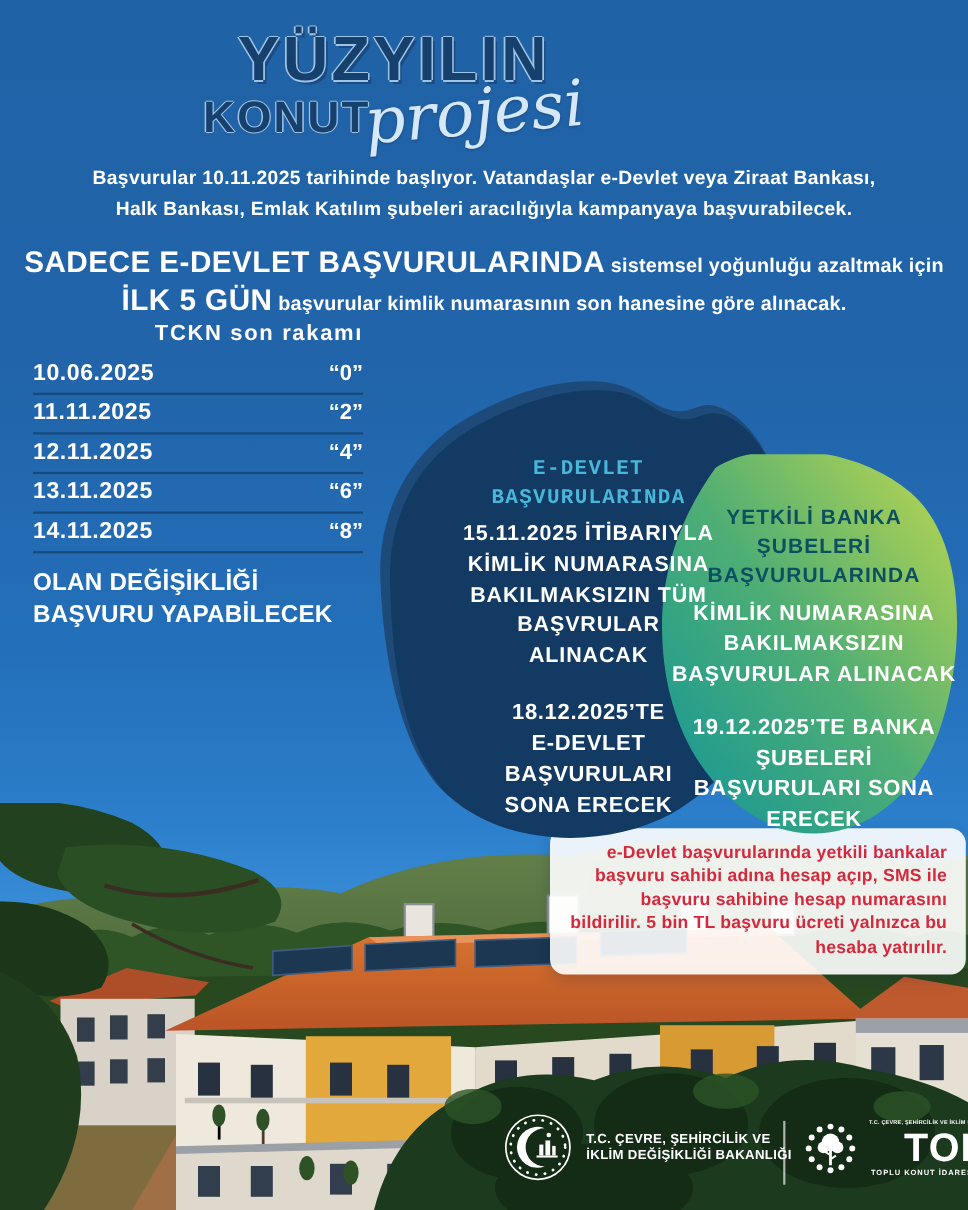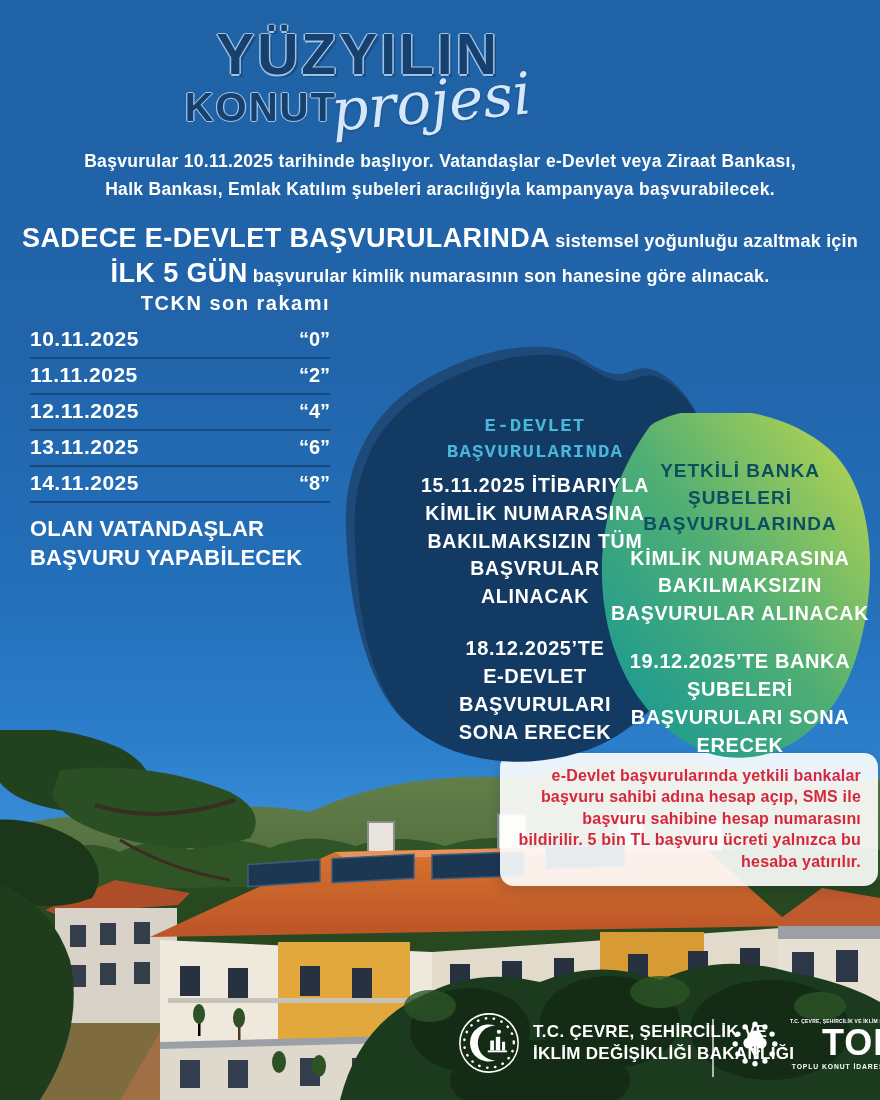--- a/index.html
+++ b/index.html
@@ -58,21 +58,21 @@
   .warning{left:500px;top:753px;width:378px;box-sizing:border-box;
     background:rgba(255,255,255,.9);border-radius:14px;padding:12px 17px 14px;
     text-align:right;color:#d5283c;z-index:2;box-shadow:0 4px 14px rgba(10,30,60,.18);}
   .warn-title{font-size:20px;font-weight:800;letter-spacing:.5px;margin-bottom:5px;}
   .warn-body{font-size:16px;font-weight:700;line-height:1.34;letter-spacing:.2px;}
   
   .photo{left:0;top:730px;width:880px;height:370px;z-index:1;}
   
   .footer-el{z-index:6;color:#fff;}
   .ministry{left:458px;top:1012px;display:flex;align-items:center;gap:13px;}
-  .ministry-text{font-size:17px;font-weight:700;line-height:1.28;letter-spacing:.3px;}
+  .ministry-text{font-size:12px;font-weight:700;line-height:1.28;letter-spacing:.3px;}
   .footer-divider{left:712px;top:1019px;width:2px;height:58px;background:rgba(255,255,255,.65);}
   .toki{left:728px;top:1017px;display:flex;align-items:center;gap:8px;}
   .toki-texts{display:flex;flex-direction:column;align-items:center;}
   .toki-small-top{font-size:5px;font-weight:700;letter-spacing:.2px;margin-bottom:2px;white-space:nowrap;}
   .toki-name{font-size:36px;font-weight:800;line-height:.95;letter-spacing:1px;}
   .toki-small-bottom{font-size:6.8px;font-weight:700;letter-spacing:.9px;margin-top:2px;white-space:nowrap;}
 </style>
 </head>
 <body>
 
@@ -218,41 +218,41 @@
       <span class="hl-b">SADECE E-DEVLET BAŞVURULARINDA</span><span class="hl-r"> sistemsel yoğunluğu azaltmak için</span>
     </div>
     <div class="hl-line">
       <span class="hl-b">İLK 5 GÜN</span><span class="hl-r"> başvurular kimlik numarasının son hanesine göre alınacak.</span>
     </div>
   </div>
 
   <div class="abs schedule">
     <div class="sch-header">TCKN son rakamı</div>
     <div class="sch-row">
-      <span class="sch-date">10.11.2025</span>
+      <span class="sch-date">10.06.2025</span>
       <span class="sch-digit">“0”</span>
     </div>
     <div class="sch-row">
       <span class="sch-date">11.11.2025</span>
       <span class="sch-digit">“2”</span>
     </div>
     <div class="sch-row">
       <span class="sch-date">12.11.2025</span>
       <span class="sch-digit">“4”</span>
     </div>
     <div class="sch-row">
       <span class="sch-date">13.11.2025</span>
       <span class="sch-digit">“6”</span>
     </div>
     <div class="sch-row">
       <span class="sch-date">14.11.2025</span>
       <span class="sch-digit">“8”</span>
     </div>
     <div class="sch-footer">
-      <div>OLAN VATANDAŞLAR</div>
+      <div>OLAN DEĞİŞİKLİĞİ</div>
       <div>BAŞVURU YAPABİLECEK</div>
     </div>
   </div>
 
   <div class="abs warning">
     <div class="warn-body">e-Devlet başvurularında yetkili bankalar başvuru sahibi adına hesap açıp, SMS ile başvuru sahibine hesap numarasını bildirilir. 5 bin TL başvuru ücreti yalnızca bu hesaba yatırılır.</div>
   </div>
 
   <svg class="abs blob" style="left:338px;top:346px;" width="398" height="434" viewBox="0 0 398 434">
     <path d="M8 185 C 4 118, 36 66, 80 38 C 126 10, 176 -4, 216 2 C 242 6, 252 22, 272 27 C 292 32, 298 16, 318 25 C 360 44, 382 110, 385 180 C 388 268, 343 350, 272 391 C 210 425, 120 423, 69 377 C 28 341, 11 258, 8 185 Z" fill="#1d4a79"></path>

